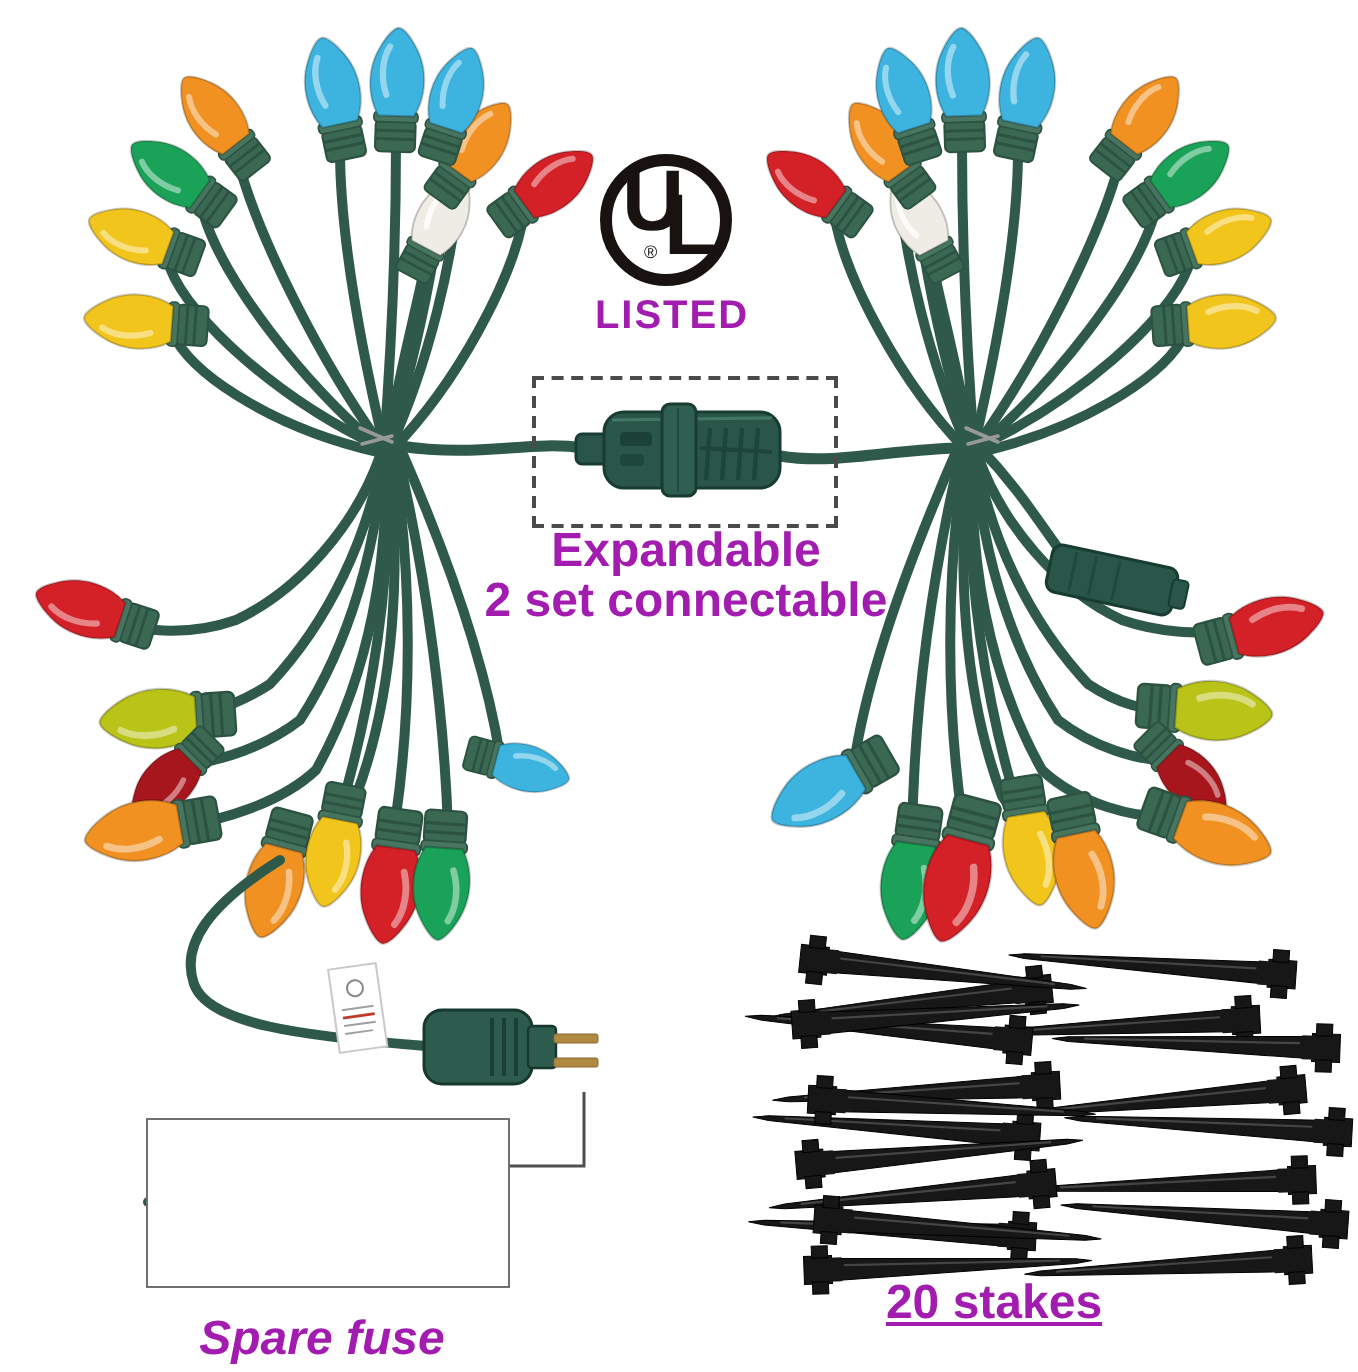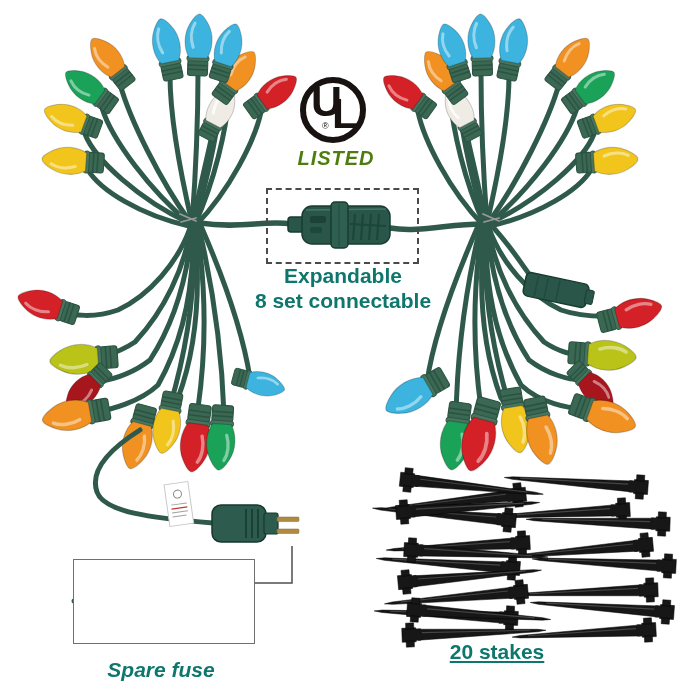--- a/index.html
+++ b/index.html
@@ -1,28 +1,28 @@
 <!DOCTYPE html>
 <html><head>
 <meta charset="utf-8">
 <style>
   html,body{margin:0;padding:0;background:#fff;}
   #stage{position:relative;width:679px;height:686px;background:#fff;overflow:hidden;
          font-family:"Liberation Sans",sans-serif;color:#1c1c1c;}
   #artwork{position:absolute;left:0;top:0;}
   .label{position:absolute;transform:translateX(-50%);white-space:nowrap;
-         font-weight:600;font-size:21px;line-height:24px;color:#0f766e;text-align:center;}
+         font-weight:600;font-size:24px;line-height:24px;color:#a21caf;text-align:center;}
   
   #ul-badge{position:absolute;left:300px;top:77px;width:66px;height:66px;}
   #ul-circle{position:absolute;left:0;top:0;width:54px;height:54px;border:6px solid #181310;border-radius:50%;}
   #ul-badge .ul-u{position:absolute;left:11px;top:3px;font-size:43px;line-height:1;font-weight:700;color:#181310;}
   #ul-badge .ul-l{position:absolute;left:32px;top:15px;font-size:43px;line-height:1;font-weight:700;color:#181310;}
   #ul-badge .ul-reg{position:absolute;left:22px;top:44px;font-size:9px;color:#181310;}
   #ul-listed{position:absolute;left:336px;top:147px;transform:translateX(-50%);
-             font-size:20px;font-weight:800;letter-spacing:1px;color:#4d7c0f;font-style:italic;}
+             font-size:20px;font-weight:800;letter-spacing:1px;color:#a21caf;}
   
   #connector-box{position:absolute;left:266px;top:188px;width:149px;height:72px;
                  border:2px dashed #4a4a4a;}
   
   #fuse-box{position:absolute;left:73px;top:559px;width:180px;height:83px;
             border:1.5px solid #707070;background:#fff;}
 </style>
 </head>
 <body>
 
@@ -644,19 +644,19 @@
     <div id="ul-circle"></div>
     <span class="ul-u">U</span>
     <span class="ul-l">L</span>
     <span class="ul-reg">®</span>
   </div>
   <div id="ul-listed">LISTED</div>
 
   <div id="connector-box"></div>
 
   <div class="label" style="left:343px;top:264px;">Expandable</div>
-  <div class="label" style="left:343px;top:289px;">8 set connectable</div>
+  <div class="label" style="left:343px;top:289px;">2 set connectable</div>
 
   <div id="fuse-box"></div>
   <div class="label" style="left:161px;top:658px;font-style:italic;">Spare fuse</div>
 
   <div class="label" style="left:497px;top:640px;text-decoration:underline;">20 stakes</div>
 </div>
 
 </body></html>

